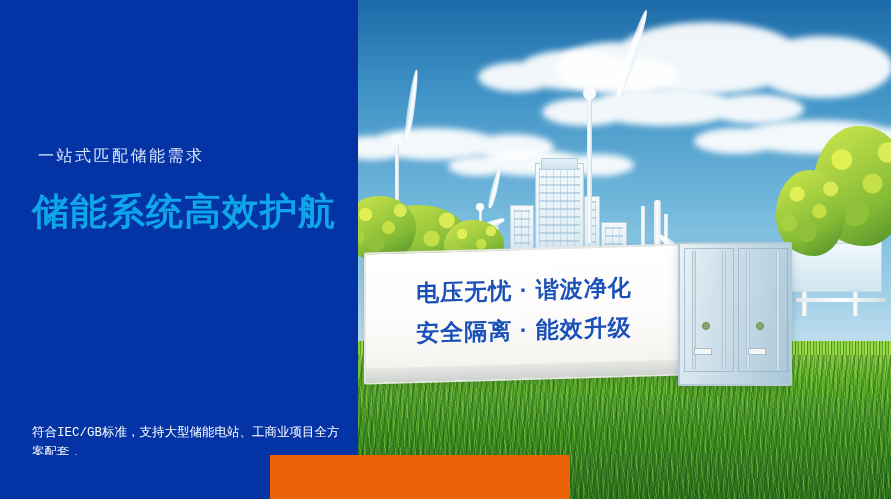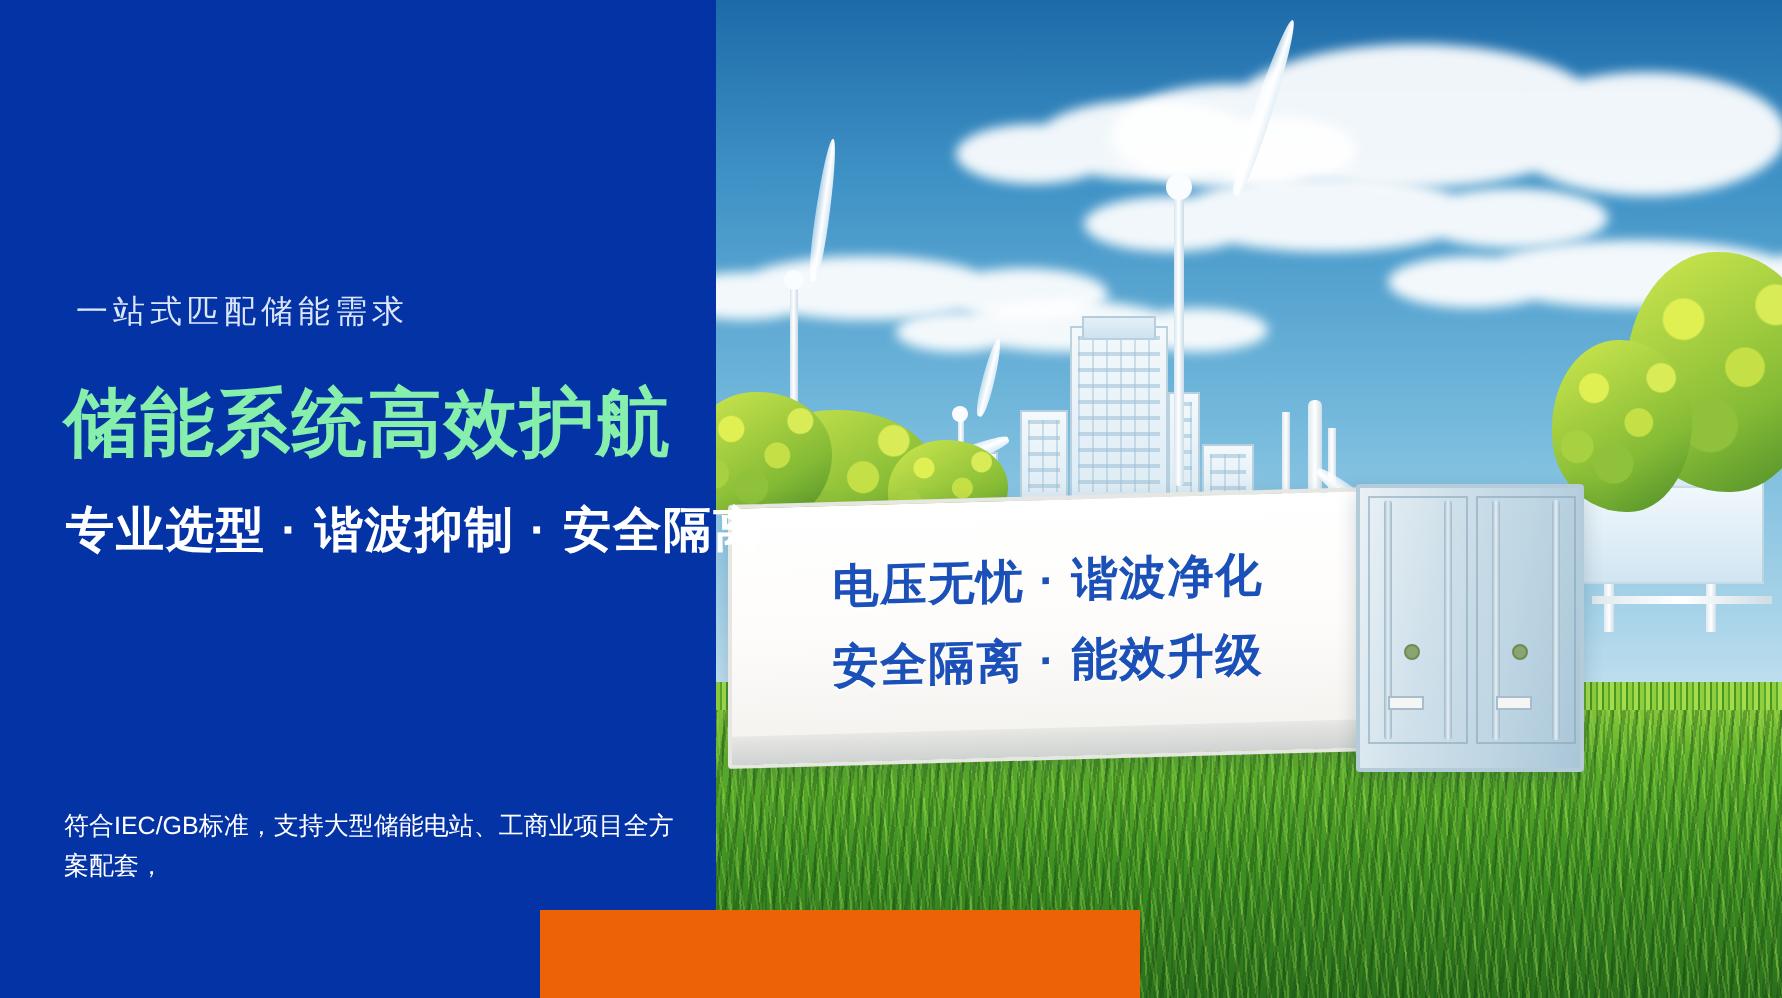--- a/index.html
+++ b/index.html
@@ -265,55 +265,56 @@
 
   
   .panel {
     position: absolute;
     left: 0;
     top: 0;
     width: 358px;
     height: 455px;
     background: #0433a6;
     z-index: 5;
+    font-family: Liberation Mono, monospace;
   }
   .eyebrow {
     position: absolute;
     left: 38px;
     top: 146px;
     font-size: 16px;
     letter-spacing: 2.5px;
     color: #dce6fa;
     font-weight: 400;
     white-space: nowrap;
   }
   .headline {
     position: absolute;
     left: 32px;
     top: 187px;
     font-size: 37px;
     font-weight: 700;
-    color: #86efac;
+    color: #0ea5e9;
     letter-spacing: 1px;
     white-space: nowrap;
   }
   .subline {
     position: absolute;
     left: 33px;
     top: 249px;
     font-size: 24px;
     font-weight: 700;
     color: #ffffff;
     letter-spacing: 1px;
     white-space: nowrap;
   }
   .caption {
     position: absolute;
     left: 32px;
-    top: 403px;
+    top: 423px;
     width: 316px;
     font-size: 12.5px;
     line-height: 20px;
     color: #ffffff;
     font-weight: 400;
   }
 
   
   .orange-bar {
     position: absolute;
@@ -437,21 +438,20 @@
         <div class="label" style="left:14px; top:104px;"></div>
         <div class="label" style="left:68px; top:104px;"></div>
       </div>
     </div>
 
   </div>
 
   <div class="panel">
     <div class="eyebrow">一站式匹配储能需求</div>
     <div class="headline">储能系统高效护航</div>
-    <div class="subline">专业选型 · 谐波抑制 · 安全隔离</div>
     <div class="caption">
       <div>符合IEC/GB标准，支持大型储能电站、工商业项目全方案配套，</div>
     </div>
   </div>
 
   <div class="panel-foot"></div>
 
   <div class="orange-bar"></div>
 
 </div>

